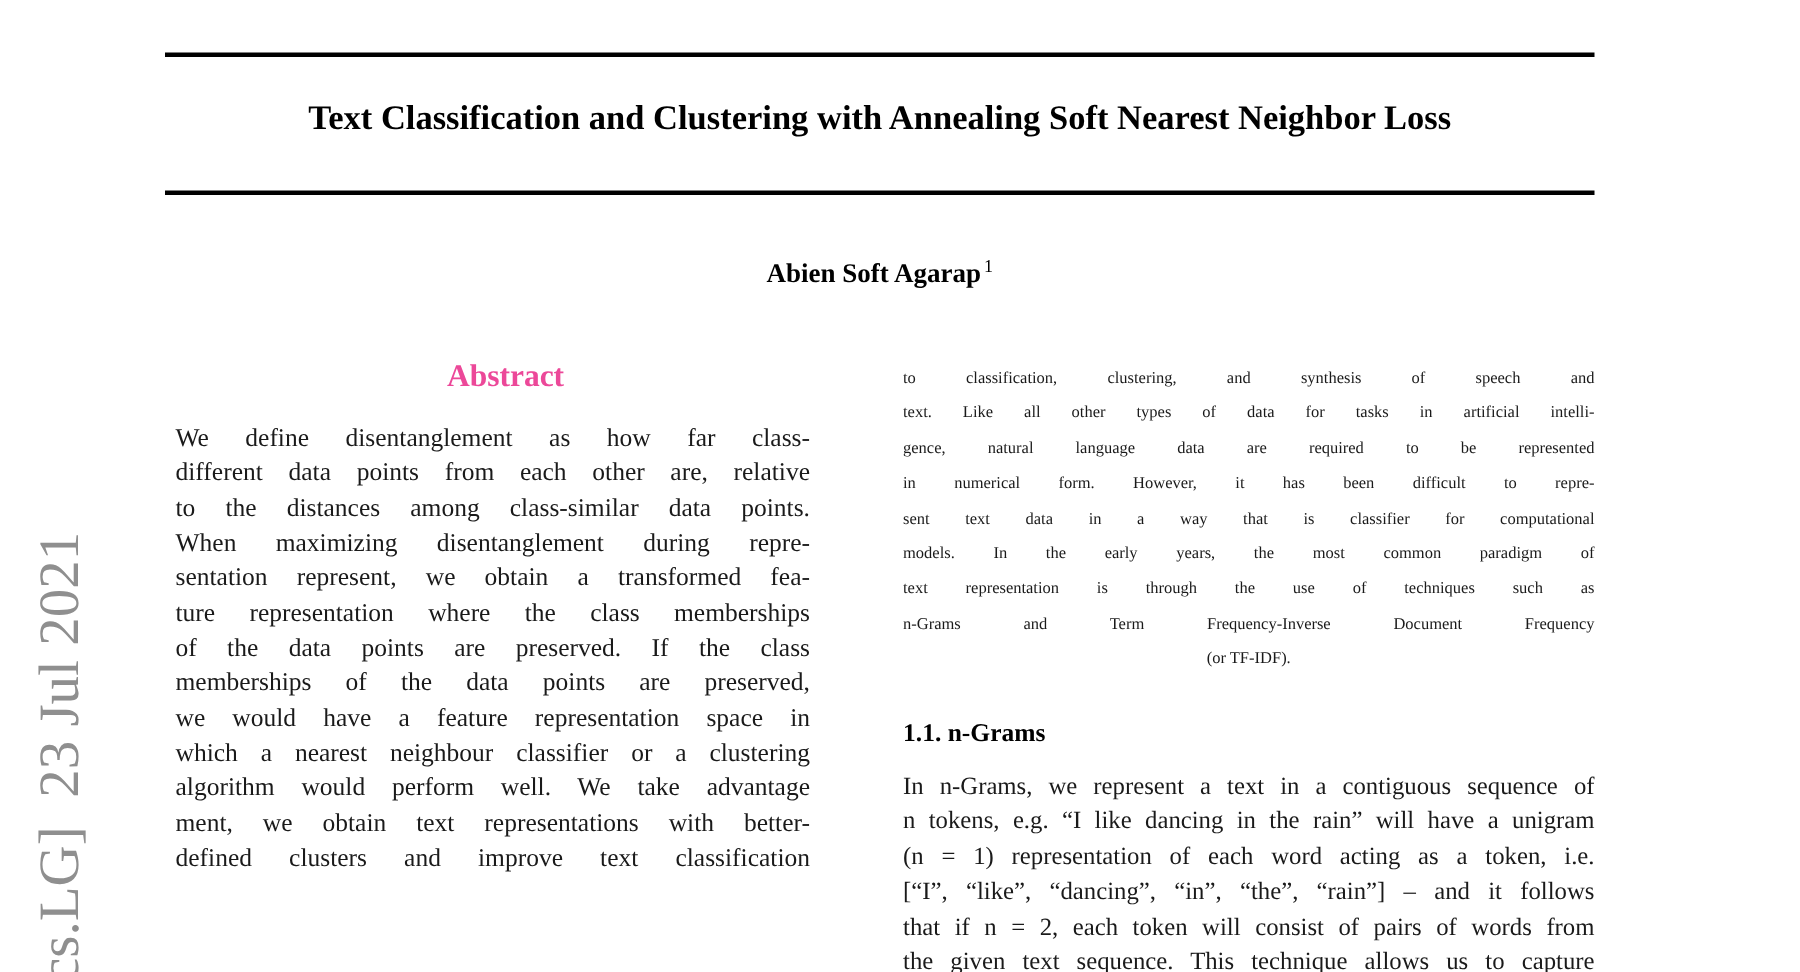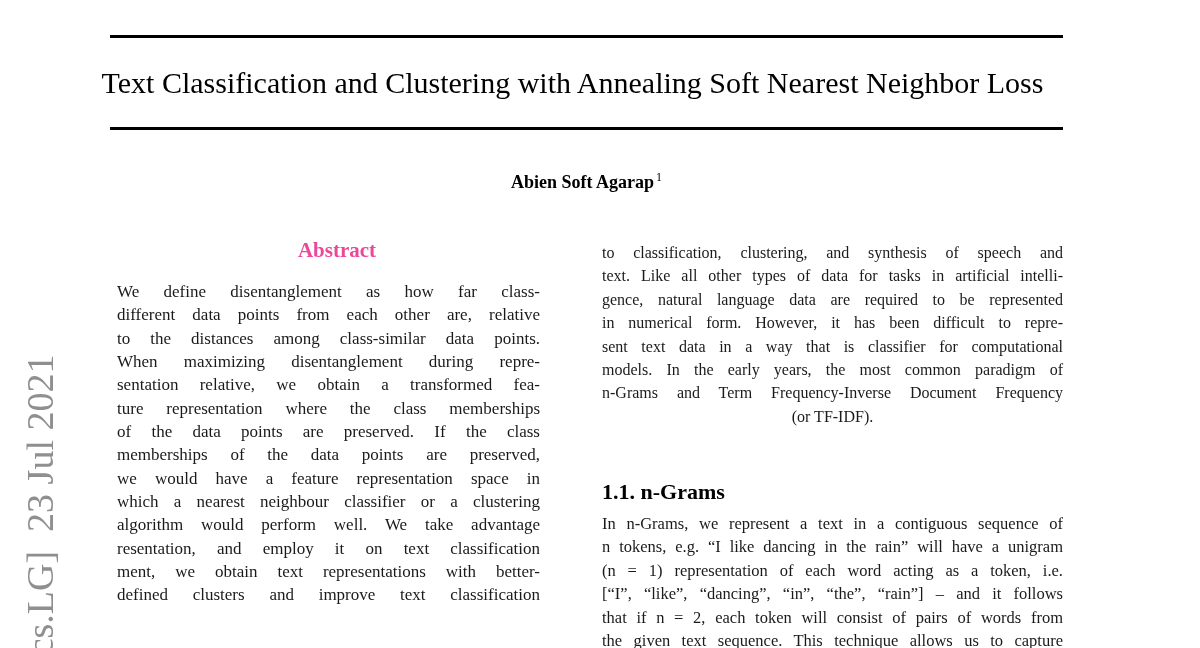--- a/index.html
+++ b/index.html
@@ -16,27 +16,27 @@
     position: absolute;
     left: 110px;
     width: 953px;
     height: 3px;
     background: #000000;
   }
   .rule-top { top: 35px; }
   .rule-mid { top: 127px; }
   .title {
     position: absolute;
-    left: 96px;
+    left: 110px;
     top: 66px;
     width: 953px;
     margin: 0;
     text-align: center;
-    font-size: 30px;
-    font-weight: normal;
+    font-size: 23px;
+    font-weight: bold;
     color: #000000;
     letter-spacing: 0px;
   }
   .author {
     position: absolute;
     left: 110px;
     top: 170px;
     width: 953px;
     text-align: center;
     font-size: 18px;
@@ -64,29 +64,29 @@
     top: 280px;
     width: 423px;
     font-size: 17px;
     line-height: 23.35px;
   }
   .col-intro {
     position: absolute;
     left: 602px;
     top: 241px;
     width: 461px;
-    font-size: 16px;
+    font-size: 11px;
     line-height: 23.4px;
   }
   .section-heading {
     position: absolute;
     left: 602px;
     top: 479px;
     width: 461px;
-    font-size: 22px;
+    font-size: 17px;
     font-weight: bold;
     color: #000000;
   }
   .section-body {
     position: absolute;
     left: 602px;
     top: 512px;
     width: 461px;
     font-size: 16.5px;
     line-height: 23.4px;
@@ -125,40 +125,40 @@
 
   <div class="author"><span>Abien Soft Agarap</span><sup>1</sup></div>
 
   <div class="abstract-heading">Abstract</div>
 
   <div class="abstract-body">
       <div class="jline">We define disentanglement as how far class-</div>
       <div class="jline">different data points from each other are, relative</div>
       <div class="jline">to the distances among class-similar data points.</div>
       <div class="jline">When maximizing disentanglement during repre-</div>
-      <div class="jline">sentation relative, we obtain a transformed fea-</div>
+      <div class="jline">sentation represent, we obtain a transformed fea-</div>
       <div class="jline">ture representation where the class memberships</div>
       <div class="jline">of the data points are preserved. If the class</div>
       <div class="jline">memberships of the data points are preserved,</div>
       <div class="jline">we would have a feature representation space in</div>
       <div class="jline">which a nearest neighbour classifier or a clustering</div>
       <div class="jline">algorithm would perform well. We take advantage</div>
-      <div class="jline">resentation, and employ it on text classification</div>
       <div class="jline">ment, we obtain text representations with better-</div>
       <div class="jline">defined clusters and improve text classification</div>
     </div>
 
   <div class="col-intro">
     <div>
         <div class="jline">to classification, clustering, and synthesis of speech and</div>
         <div class="jline">text. Like all other types of data for tasks in artificial intelli-</div>
         <div class="jline">gence, natural language data are required to be represented</div>
         <div class="jline">in numerical form. However, it has been difficult to repre-</div>
         <div class="jline">sent text data in a way that is classifier for computational</div>
         <div class="jline">models. In the early years, the most common paradigm of</div>
+        <div class="jline">text representation is through the use of techniques such as</div>
         <div class="jline">n-Grams and Term Frequency-Inverse Document Frequency</div>
       </div>
     <div class="plainline">(or TF-IDF).</div>
   </div>
 
   <div class="section-heading">1.1. n-Grams</div>
 
   <div class="section-body">
       <div class="jline">In n-Grams, we represent a text in a contiguous sequence of</div>
       <div class="jline">n tokens, e.g. “I like dancing in the rain” will have a unigram</div>

